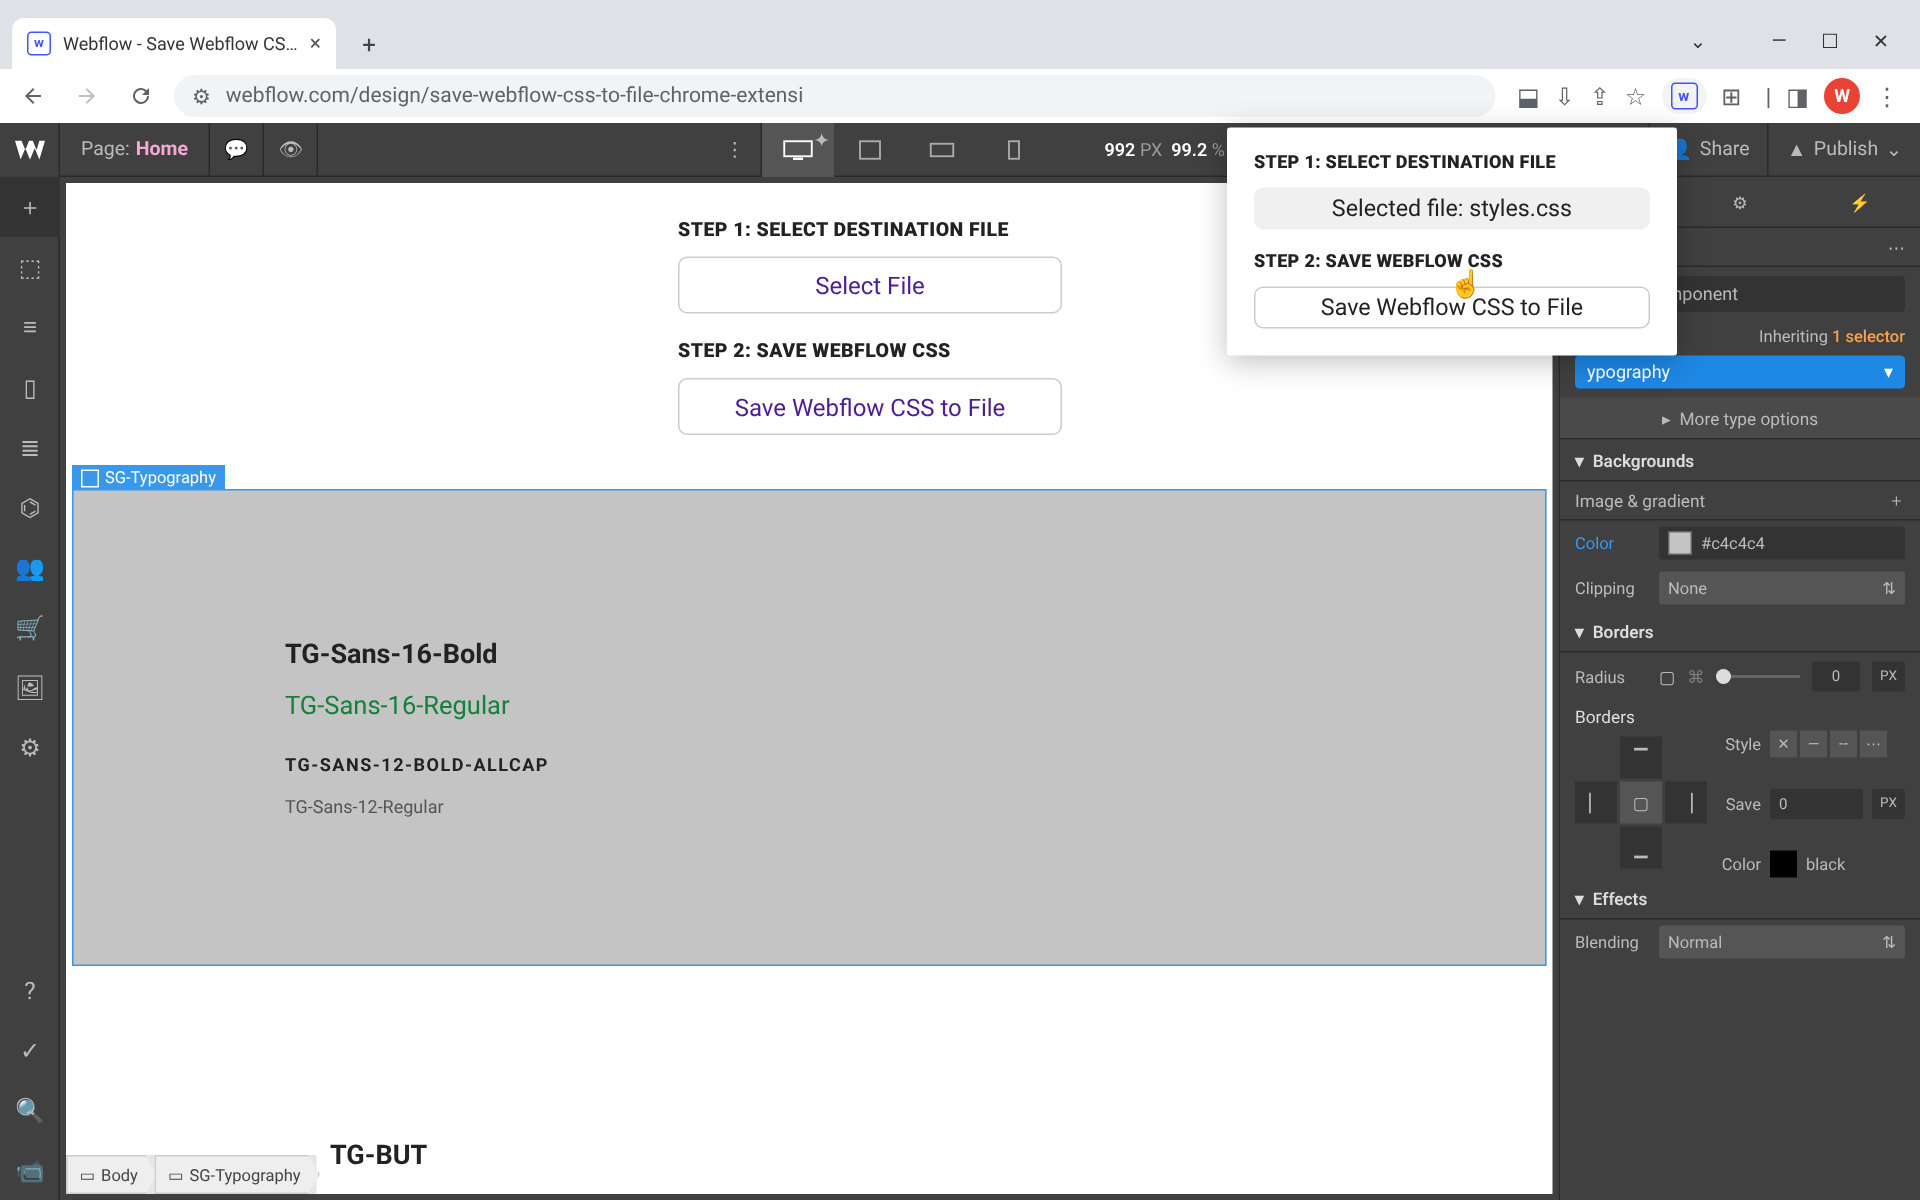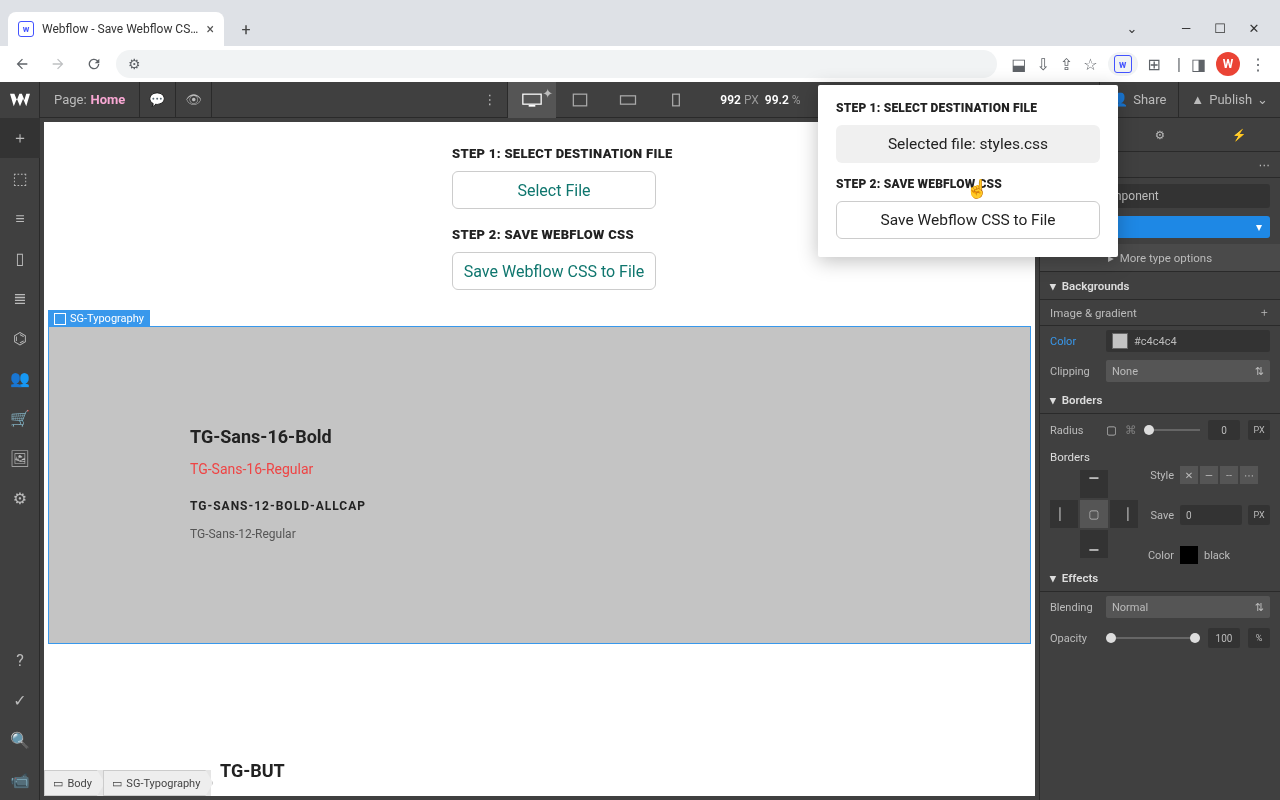--- a/index.html
+++ b/index.html
@@ -33,45 +33,45 @@
 .wf-logo { width: 40px; height: 36px; background: #404040; display: flex; align-items: center; justify-content: center; border-right: 1px solid #2a2a2a; }
 .wf-logo svg { width: 20px; height: 14px; fill: #fff; }
 .wf-page { padding: 0 14px; border-right: 1px solid #2a2a2a; height: 36px; display: flex; align-items: center; }
 .wf-page b { color: #f9a8d4; margin-left: 4px; }
 .wf-t-icon { width: 36px; height: 36px; display: flex; align-items: center; justify-content: center; border-right: 1px solid #2a2a2a; }
 .wf-devices { margin-left: auto; display: flex; align-items: center; height: 36px; }
 .dev-btn { width: 48px; height: 36px; display: flex; align-items: center; justify-content: center; position: relative; }
 .dev-btn.active { background: #555; }
 .dev-btn svg { width: 20px; height: 14px; }
 .dev-dot { position: absolute; top: 4px; right: 8px; width: 6px; height: 6px; }
-.wf-zoom { margin-left: 20px; margin-right: auto; color: #999; font-size: 12px; text-align: right; }
+.wf-zoom { margin-left: 36px; margin-right: auto; color: #999; font-size: 12px; text-align: right; }
 .wf-zoom b { color: #fff; font-weight: 600; }
 .wf-spacer { flex: 1; }
 .wf-share { padding: 0 12px; height: 36px; display: flex; align-items: center; gap: 5px; border-left: 1px solid #2a2a2a; color: #bbb; }
 .wf-publish { padding: 0 12px; height: 36px; display: flex; align-items: center; gap: 5px; border-left: 1px solid #2a2a2a; color: #bbb; }
 
 .app-body { flex: 1; display: flex; overflow: hidden; }
 
 .left-rail { width: 40px; background: #404040; border-right: 1px solid #2a2a2a; display: flex; flex-direction: column; }
 .rail-btn { width: 40px; height: 40px; display: flex; align-items: center; justify-content: center; color: #bbb; }
 .rail-btn:first-child { background: #333; }
 .rail-spacer { flex: 1; }
 
 .canvas-wrap { flex: 1; background: #404040; padding: 4px; overflow: hidden; position: relative; }
 .canvas { background: #fff; width: 100%; height: 100%; position: relative; overflow: hidden; }
 .ext-body { padding: 24px 0 0 0; }
 .step-lbl { font-size: 13px; font-weight: 900; letter-spacing: 0.3px; color: #222; margin-left: 408px; margin-bottom: 10px; }
-.ext-btn { margin-left: 408px; width: 204px; height: 38px; border: 1px solid #ccc; border-radius: 6px; background: #fff; font-size: 16px; display: flex; align-items: center; justify-content: center; margin-bottom: 18px; color: #0f766e; }
+.ext-btn { margin-left: 408px; width: 256px; height: 38px; border: 1px solid #ccc; border-radius: 6px; background: #fff; font-size: 16px; display: flex; align-items: center; justify-content: center; margin-bottom: 18px; color: #4c1d95; }
 
 .sel-tag { position: absolute; top: 188px; left: 4px; background: #3898ec; color: #fff; font-size: 11px; padding: 2px 6px; display: flex; align-items: center; gap: 4px; }
 .sel-tag::before { content: ''; width: 10px; height: 10px; border: 1.5px solid #fff; }
 .sel-box { position: absolute; top: 204px; left: 4px; right: 4px; height: 318px; background: #c4c4c4; border: 1px solid #3898ec; }
 .typo-block { position: absolute; top: 304px; left: 146px; }
 .typo-1 { font-size: 18px; font-weight: 700; color: #222; margin-bottom: 14px; }
-.typo-2 { font-size: 14px; color: #ef4444; margin-bottom: 22px; }
+.typo-2 { font-size: 17px; color: #15803d; margin-bottom: 22px; }
 .typo-3 { font-size: 12px; font-weight: 700; letter-spacing: 1px; color: #222; margin-bottom: 14px; }
 .typo-4 { font-size: 12px; color: #555; }
 .tg-but { position: absolute; top: 638px; left: 176px; font-size: 18px; font-weight: 700; color: #222; }
 
 .crumbs { position: absolute; bottom: 0; left: 0; height: 26px; background: #e5e5e5; display: flex; align-items: center; font-size: 11px; color: #444; }
 .crumb { padding: 0 12px 0 8px; height: 26px; display: flex; align-items: center; gap: 4px; background: #eee; border: 1px solid #ccc; position: relative; clip-path: polygon(0 0, calc(100% - 8px) 0, 100% 50%, calc(100% - 8px) 100%, 0 100%); margin-right: -2px; }
 
 .banner { position: absolute; bottom: 0; left: 238px; right: 0; height: 54px; background: #3b5bfd; color: #fff; font-size: 24px; font-weight: 700; display: flex; align-items: center; justify-content: center; }
 
 .right-panel { width: 241px; background: #404040; border-left: 1px solid #2a2a2a; color: #bbb; font-size: 11.5px; display: flex; flex-direction: column; overflow: hidden; }
@@ -102,21 +102,21 @@
 .border-controls { flex: 1; display: flex; flex-direction: column; gap: 21px; padding-right: 10px; }
 .bc-row { display: flex; align-items: center; gap: 6px; font-size: 11px; }
 .bc-row .lbl { width: 36px; text-align: right; }
 .style-btns { display: flex; gap: 2px; }
 .style-btn { width: 18px; height: 18px; background: #555; display: flex; align-items: center; justify-content: center; font-size: 10px; }
 .swatch-black { width: 18px; height: 18px; background: #000; }
 
 
 .popup { position: absolute; top: 85px; left: 818px; width: 300px; background: #fff; border-radius: 2px; box-shadow: 0 4px 20px rgba(0,0,0,0.25); padding: 16px 18px 18px; z-index: 100; }
 .popup .pstep { font-size: 12px; font-weight: 900; color: #222; margin-bottom: 10px; letter-spacing: 0.2px; }
-.popup .pbtn { width: 100%; height: 38px; border-radius: 6px; display: flex; align-items: center; justify-content: center; font-size: 15.5px; margin-bottom: 14px; }
+.popup .pbtn { width: 100%; height: 28px; border-radius: 6px; display: flex; align-items: center; justify-content: center; font-size: 15.5px; margin-bottom: 14px; }
 .popup .pbtn.filled { background: #f0f0f0; color: #222; }
 .popup .pbtn.outlined { background: #fff; border: 1px solid #ccc; color: #222; margin-bottom: 0; }
 .cursor { position: absolute; top: 178px; left: 966px; z-index: 101; color: #1e88e5; font-size: 18px; }
 
 svg { display: block; }
 </style>
 </head>
 <body>
 
 <div class="browser-top">
@@ -145,20 +145,21 @@
         <path fill="currentColor" d="M4 11h12.2l-5.6-5.6L12 4l8 8-8 8-1.4-1.4L16.2 13H4z"></path>
       </svg>
     </div>
   <div class="nav-btn">
       <svg viewBox="0 0 24 24">
         <path fill="currentColor" d="M17.65 6.35A8 8 0 1 0 20 12h-2a6 6 0 1 1-1.76-4.24L13 11h7V4z"></path>
       </svg>
     </div>
   <div class="url-bar">
     <span>⚙</span>
+    <span class="url-text">webflow.com/design/save-webflow-css-to-file-chrome-extensi</span>
   </div>
   <div class="right-icons">
     <span class="ricon">⬓</span>
     <span class="ricon">⇩</span>
     <span class="ricon">⇪</span>
     <span class="ricon">☆</span>
     <div class="ext-pill">
         <div class="ext-icon">w</div>
       </div>
     <span class="ricon">⊞</span>
@@ -269,20 +270,21 @@
       <div class="rp-tabs">
         <div class="rp-tab">🖌</div>
         <div class="rp-tab">⚙</div>
         <div class="rp-tab">⚡</div>
       </div>
       <div class="rp-row">
           <span>raphy Styles</span>
           <span>⋯</span>
         </div>
       <div class="rp-btn-wide">Create component</div>
+      <div class="rp-inherit"><span>Inheriting</span> <b>1 selector</b></div>
       <div class="sel-pill">
           <span>ypography</span>
           <span>▾</span>
         </div>
       <div class="rp-more">
           <span>▸</span>
           <span>More type options</span>
         </div>
 
       <div class="rp-sect">
@@ -360,28 +362,20 @@
           <span>▾</span>
           <span>Effects</span>
         </div>
       <div class="rp-field">
         <div class="rp-label">Blending</div>
         <div class="rp-select">
             <span>Normal</span>
             <span>⇅</span>
           </div>
       </div>
-      <div class="radius-row">
-        <span class="rp-label">Opacity</span>
-        <div class="slider" style="position:relative">
-            <span style="position:absolute;right:0;top:-4px;width:10px;height:10px;border-radius:50%;background:#ddd"></span>
-          </div>
-        <div class="num-box">100</div>
-        <div class="unit-box">%</div>
-      </div>
     </div>
   </div>
 </div>
 
 <div class="popup">
   <div class="pstep">STEP 1: SELECT DESTINATION FILE</div>
   <div class="pbtn filled">Selected file: styles.css</div>
   <div class="pstep">STEP 2: SAVE WEBFLOW CSS</div>
   <div class="pbtn outlined">Save Webflow CSS to File</div>
 </div>

